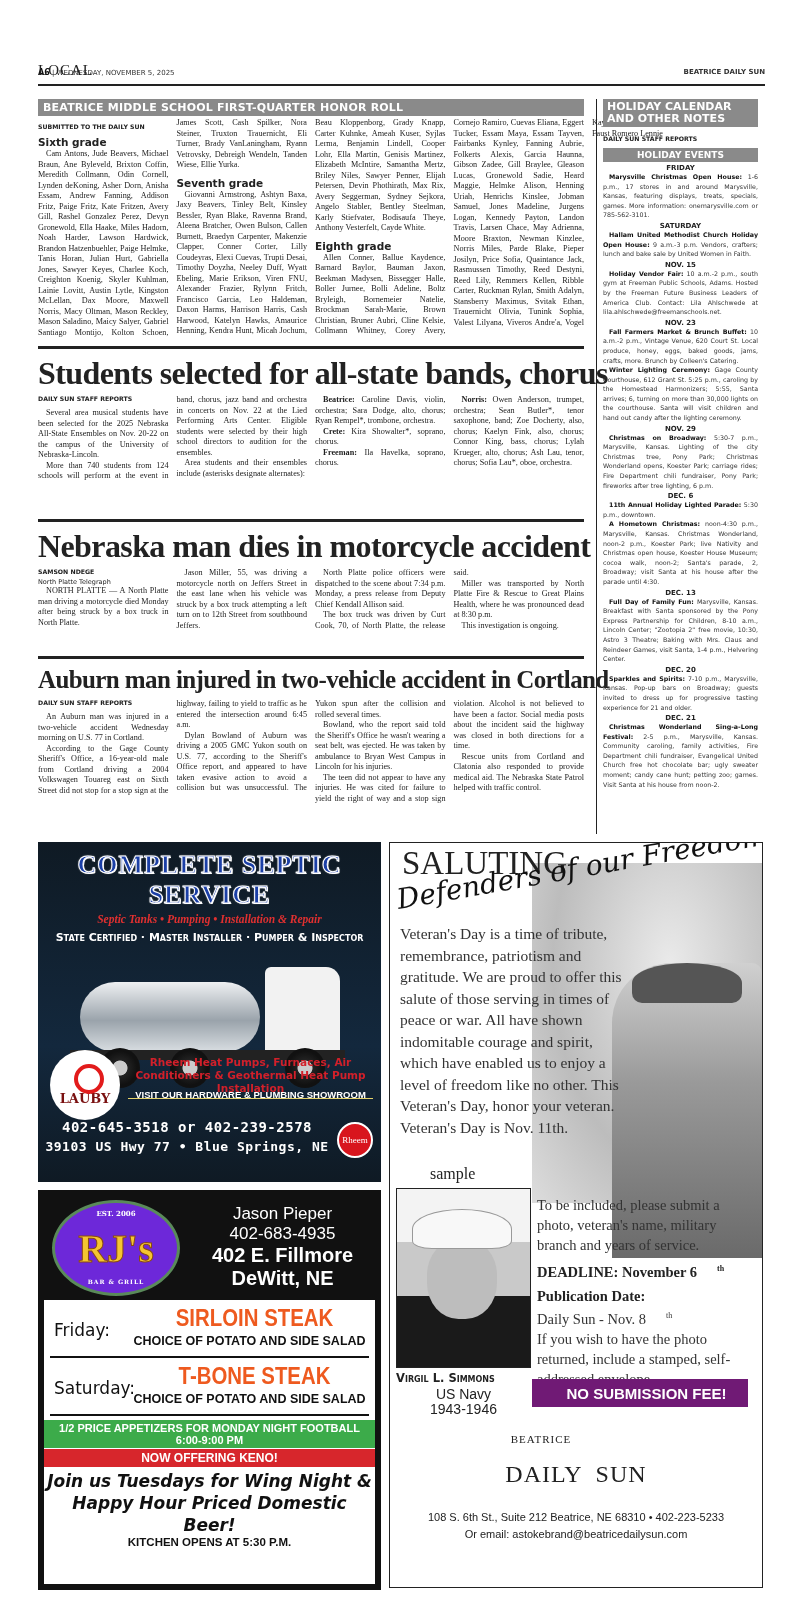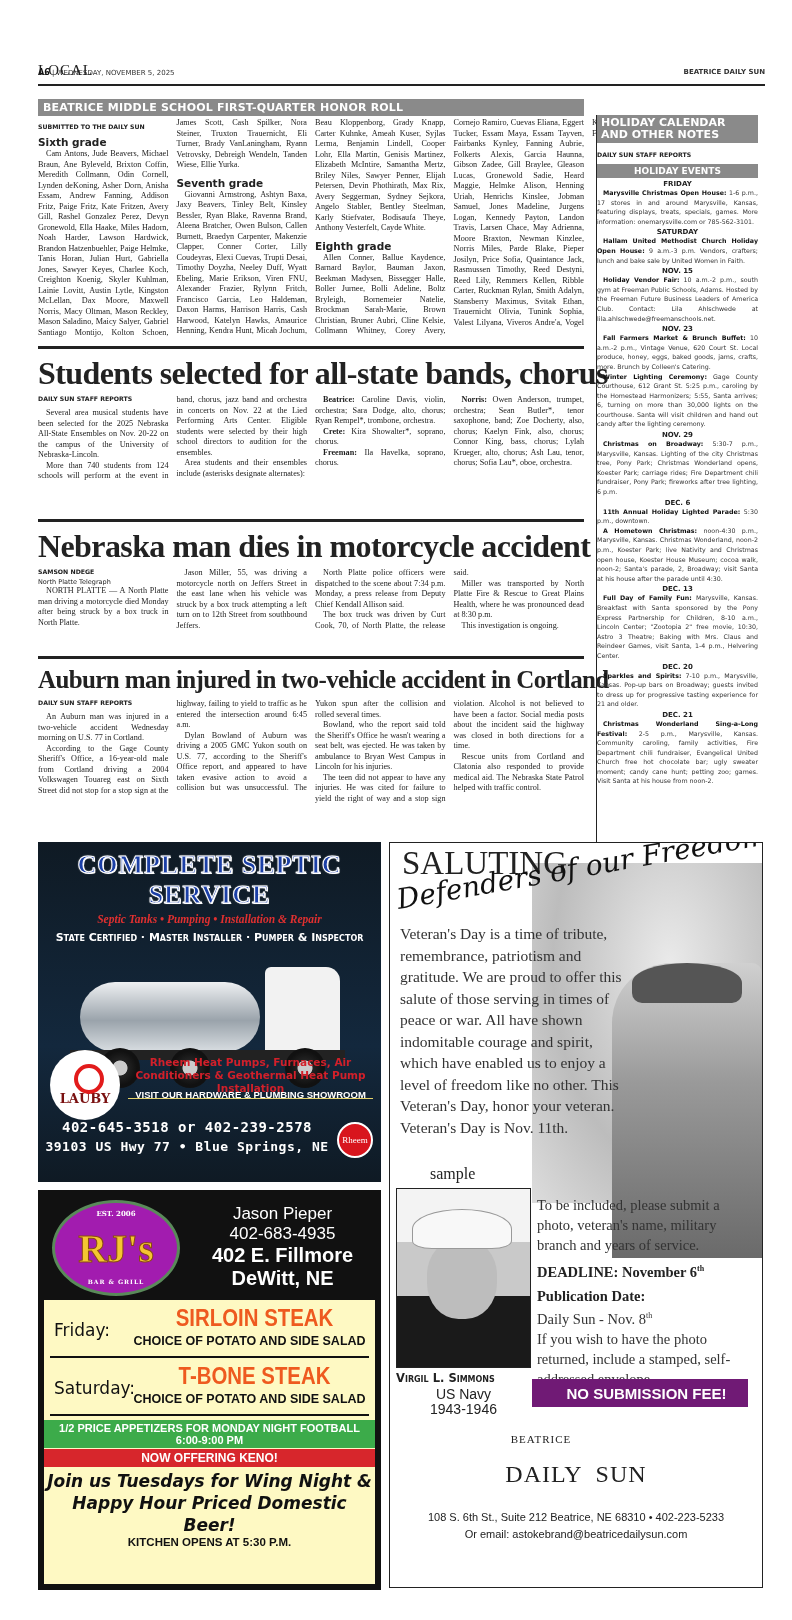--- a/index.html
+++ b/index.html
@@ -4,21 +4,21 @@
 <style>
   * { box-sizing: border-box; margin: 0; padding: 0; }
   body { width: 792px; height: 1620px; background: #fff; font-family: "DejaVu Serif", serif; color: #222; position: relative; overflow: hidden; }
   .folio { position: absolute; left: 38px; top: 62px; width: 727px; height: 24px; border-bottom: 2px solid #222; }
   .folio .left { position: absolute; left: 0; top: 6px; font: 7px "DejaVu Sans", sans-serif; color: #333; }
   .folio .left b { font-size: 8px; color: #111; }
   .folio .center { position: absolute; left: 0; right: 0; top: 0; text-align: left; font: 15px "Liberation Serif", serif; letter-spacing: 1px; }
   .folio .right { position: absolute; right: 0; top: 6px; font: bold 7px "DejaVu Sans", sans-serif; color: #333; }
 
   .main { position: absolute; left: 38px; top: 99px; width: 546px; }
-  .sidebar { position: absolute; left: 596px; top: 99px; width: 162px; border-left: 1px solid #222; padding-left: 0; height: 735px; margin-top: 16px; }
+  .sidebar { position: absolute; left: 596px; top: 99px; width: 162px; border-left: 1px solid #222; padding-left: 6px; height: 735px; }
 
   .kicker-bar { background: #8a8a8a; color: #fff; font: bold 11px "DejaVu Sans", sans-serif; padding: 2px 5px; letter-spacing: 0.2px; }
   .byline { font: bold 6.2px "DejaVu Sans", sans-serif; text-transform: uppercase; margin: 5px 0 6px; }
   .subhead { font: bold 10.5px "DejaVu Sans", sans-serif; margin: 6px 0 1px; }
   .para { text-indent: 8px; }
   .rule { border-top: 3px solid #222; margin: 6px 0; }
   .headline { font: bold 32px "Liberation Serif", serif; letter-spacing: -0.6px; line-height: 36px; white-space: nowrap; }
   .headline.sm { font-size: 25px; line-height: 30px; }
   .byline2 { font: bold 6.2px "DejaVu Sans", sans-serif; }
   .byline2 .aff { font-weight: normal; text-transform: none; display: block; font-size: 6.5px; margin-top: 3px; }
@@ -43,29 +43,29 @@
   .truck .wheel { position: absolute; top: 96px; width: 40px; height: 40px; border-radius: 50%; background: radial-gradient(#ccc 25%, #222 28%, #111 60%); }
   .lauby { position: absolute; left: 12px; top: 208px; width: 70px; height: 70px; border-radius: 50%; background: #fff; color: #7a1010; font: bold 13px "DejaVu Serif", serif; display: flex; align-items: flex-end; justify-content: center; padding-bottom: 14px; }
   .lauby::before { content: ""; position: absolute; top: 14px; left: 24px; width: 22px; height: 22px; border-radius: 50%; border: 4px solid #e21b1b; }
   .ad-septic .rheem-line { position: absolute; left: 90px; right: 8px; top: 214px; font: bold 10.5px "DejaVu Sans", sans-serif; color: #d2202a; line-height: 13px; border-bottom: 1px solid #e6d36a; padding-bottom: 3px; }
   .ad-septic .showroom { position: absolute; left: 90px; right: 8px; top: 247px; font: bold 9.5px "Liberation Sans", sans-serif; }
   .ad-septic .phones { position: absolute; left: 0; right: 45px; top: 277px; font: bold 14px "DejaVu Sans Mono", monospace; letter-spacing: 0.5px; }
   .ad-septic .addr { position: absolute; left: 0; right: 45px; top: 297px; font: bold 13px "DejaVu Sans Mono", monospace; letter-spacing: 0.5px; }
   .rheem { position: absolute; right: 8px; top: 280px; width: 36px; height: 36px; border-radius: 50%; background: #d8151d; color: #fff; font: 9px "Liberation Serif", serif; display: flex; align-items: center; justify-content: center; border: 2px solid #fff; }
 
   .ad-rjs { position: absolute; left: 38px; top: 1190px; width: 343px; height: 400px; background: #111; border: 2px solid #111; }
-  .rjs-logo { position: absolute; left: 12px; top: 8px; width: 128px; height: 96px; border-radius: 50%; background: #a21caf; border: 3px solid #5a8a5a; display: flex; align-items: center; justify-content: center; }
+  .rjs-logo { position: absolute; left: 12px; top: 8px; width: 128px; height: 96px; border-radius: 50%; background: #6d28d9; border: 3px solid #5a8a5a; display: flex; align-items: center; justify-content: center; }
   .rjs-logo .mark { font: bold 40px "Liberation Serif", serif; color: #f4c531; -webkit-text-stroke: 1px #8a4a12; }
   .rjs-logo .est { position: absolute; top: 6px; font: bold 7px "DejaVu Serif", serif; color: #fff; }
   .rjs-logo .bg { position: absolute; bottom: 8px; font: bold 6px "DejaVu Serif", serif; color: #fff; letter-spacing: 1px; }
   .rjs-contact { position: absolute; left: 150px; right: 4px; top: 12px; color: #fff; text-align: center; font-family: "Liberation Sans", sans-serif; }
   .rjs-contact .n { font-size: 17px; line-height: 20px; }
   .rjs-contact .p { font-size: 17px; line-height: 20px; }
   .rjs-contact .a { font: bold 20px "Liberation Sans", sans-serif; line-height: 23px; }
-  .rjs-menu { position: absolute; left: 4px; right: 4px; top: 108px; bottom: 4px; background: #fef9c3; }
+  .rjs-menu { position: absolute; left: 4px; right: 4px; top: 108px; bottom: 4px; background: #ffffff; }
   .menu-row { position: relative; height: 58px; border-bottom: 2px solid #111; margin: 0 6px; }
   .menu-row .day { position: absolute; left: 4px; top: 20px; font: 17px "DejaVu Sans", sans-serif; color: #111; }
   .menu-row .dish { position: absolute; left: 90px; right: 0; top: 4px; text-align: center; font: bold 24px "Liberation Sans", sans-serif; color: #ee5a1f; transform: scaleX(0.85); }
   .menu-row .side { position: absolute; left: 80px; right: 0; top: 34px; text-align: center; font: bold 12.5px "Liberation Sans", sans-serif; color: #111; }
   .green-band { margin: 4px 0 0; background: #3cab4a; color: #fff; text-align: center; font: bold 11px "Liberation Sans", sans-serif; line-height: 12px; padding: 2px 0; }
   .red-band { background: #d7262c; color: #fff; text-align: center; font: bold 12px "Liberation Sans", sans-serif; padding: 2px 0; margin-top: 1px; }
   .wing { text-align: center; font: bold italic 17px "DejaVu Sans", sans-serif; line-height: 22px; color: #111; margin-top: 3px; }
   .kitchen { text-align: center; font: bold 11.5px "Liberation Sans", sans-serif; color: #111; }
 
   .ad-vet { position: absolute; left: 389px; top: 842px; width: 374px; height: 746px; border: 1px solid #222; background: #fff; overflow: hidden; }
@@ -76,21 +76,21 @@
   .vet-script { position: absolute; left: 10px; top: 40px; font: italic 28px "DejaVu Serif", serif; color: #111; transform: rotate(-10deg); transform-origin: left bottom; white-space: nowrap; }
   .vet-body { position: absolute; left: 10px; top: 80px; width: 225px; font: 15.5px "Liberation Serif", serif; line-height: 21.5px; color: #333; }
   .sample-lbl { position: absolute; left: 40px; top: 322px; font: 16px "Liberation Serif", serif; }
   .sample-photo { position: absolute; left: 6px; top: 345px; width: 135px; height: 180px; border: 1px solid #222; background: linear-gradient(#f3f3f3 0 30%, #c9c9c9 30% 60%, #1a1a1a 60%); }
   .sample-photo .face { position: absolute; left: 30px; top: 50px; width: 70px; height: 80px; border-radius: 45%; background: #bdbdbd; }
   .sample-photo .hat { position: absolute; left: 15px; top: 20px; width: 100px; height: 40px; border-radius: 50% 50% 20% 20%; background: #f8f8f8; border: 1px solid #999; }
   .vet-name { position: absolute; left: 6px; top: 528px; width: 135px; text-align: left; font: bold 11.5px "DejaVu Sans", sans-serif; font-variant: small-caps; }
   .vet-branch { position: absolute; left: 6px; top: 544px; width: 135px; text-align: center; font: 14px "Liberation Sans", sans-serif; line-height: 15px; }
   .vet-info { position: absolute; left: 147px; top: 352px; width: 220px; font: 14.5px "Liberation Serif", serif; line-height: 20px; color: #333; }
   .vet-info .b { font-weight: bold; color: #222; margin-top: 4px; }
-  .vet-info sup { font-size: 8px; }
+  .vet-info sup { font-size: 8px; margin-left: 20px; }
   .no-fee { position: absolute; left: 142px; top: 536px; width: 216px; height: 28px; background: #701a75; color: #fff; font: bold 15px "Liberation Sans", sans-serif; display: flex; align-items: center; justify-content: center; padding-left: 13px; }
   .ds-small { position: absolute; left: 0; right: 0; top: 590px; text-align: center; font: 11px "Liberation Serif", serif; letter-spacing: 1px; padding-right: 70px; }
   .ds-big { position: absolute; left: 0; right: 0; top: 595px; text-align: center; font: 48px "Liberation Serif", serif; letter-spacing: 1px; }
   .ds-big span { font-size: 24px; }
   .ds-addr { position: absolute; left: 0; right: 0; top: 668px; text-align: center; font: 11px "Liberation Sans", sans-serif; }
   .ds-email { position: absolute; left: 0; right: 0; top: 685px; text-align: center; font: 11px "Liberation Sans", sans-serif; }
 </style>
 </head>
 <body>
 

